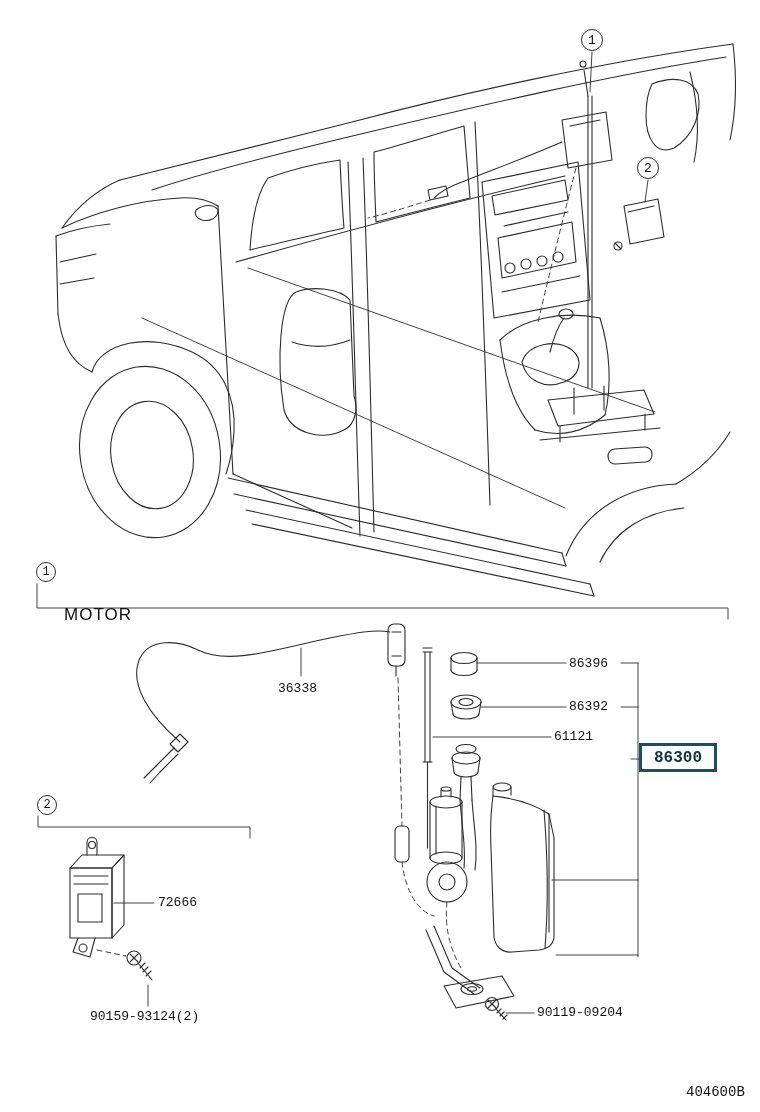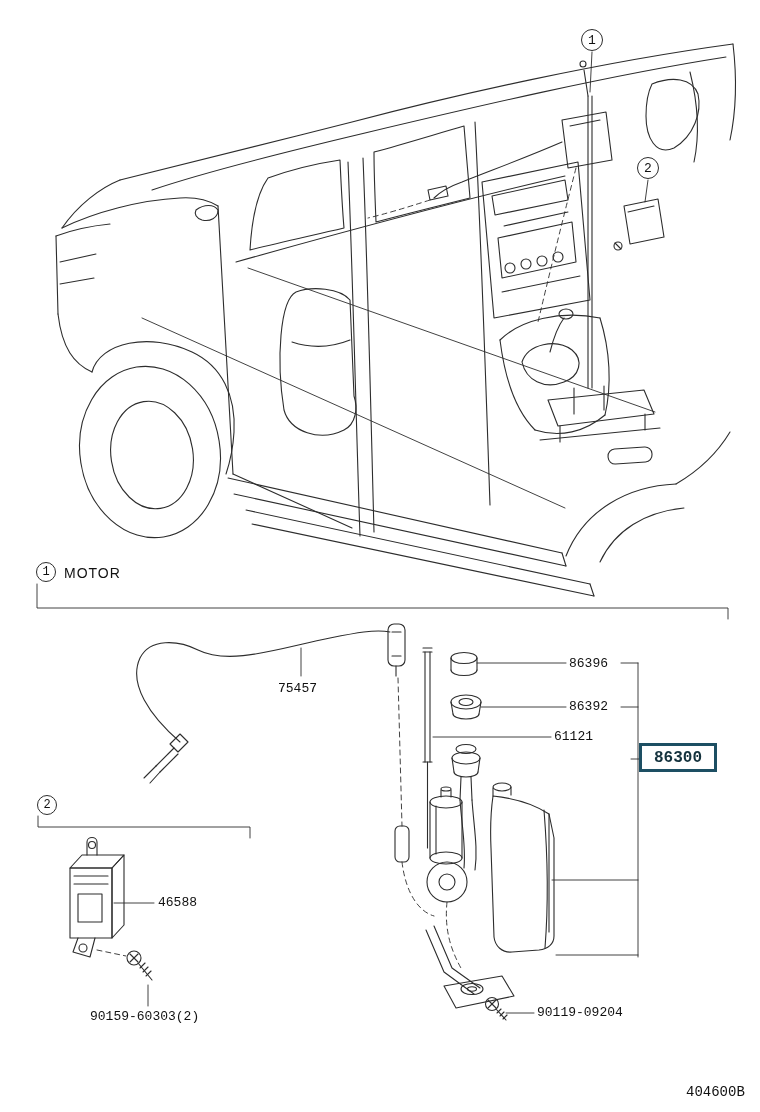--- a/index.html
+++ b/index.html
@@ -9,22 +9,22 @@
   svg *{vector-effect:non-scaling-stroke;}
   .stroke{fill:none;stroke:#2d2d2d;stroke-width:1.1;stroke-linecap:round;stroke-linejoin:round;}
   .thin{stroke-width:0.9;}
   .dash{stroke-dasharray:5 4;stroke-width:0.9;}
   .lbl{position:absolute;font-family:"Liberation Mono","DejaVu Sans Mono",monospace;
        font-size:13px;line-height:18px;color:#111;white-space:nowrap;letter-spacing:0px;}
   .callout{position:absolute;width:22px;height:22px;border:1.4px solid #2d2d2d;border-radius:50%;
            display:flex;align-items:center;justify-content:center;
            font-family:"Liberation Mono","DejaVu Sans Mono",monospace;font-size:13px;color:#111;box-sizing:border-box;}
   .callout.small{width:20px;height:20px;font-size:12px;}
-  .motor-lbl{position:absolute;font-family:"Liberation Sans",sans-serif;font-size:14px;
-             letter-spacing:1px;color:#111;}
+  .motor-lbl{position:absolute;font-family:"Liberation Sans",sans-serif;font-size:17px;
+             letter-spacing:1px;color:#111;margin-top:40px;}
   .hibox{position:absolute;left:639px;top:743px;width:78px;height:29px;border:3px solid #1d4f63;
          display:flex;align-items:center;justify-content:center;box-sizing:border-box;
          font-family:"Liberation Mono","DejaVu Sans Mono",monospace;font-size:16px;font-weight:700;color:#14323d;}
   .dwgnum{position:absolute;left:686px;top:1084px;font-family:"Liberation Mono","DejaVu Sans Mono",monospace;
           font-size:14px;color:#111;}
 </style>
 </head>
 <body>
 
 <div class="page">
@@ -261,28 +261,28 @@
   </div>
   <div class="callout small" style="left:36px;top:562px;">
     <span>1</span>
   </div>
   <div class="callout small" style="left:37px;top:795px;">
     <span>2</span>
   </div>
 
   <div class="motor-lbl" style="left:64px;top:565px;">MOTOR</div>
 
-  <div class="lbl" style="left:278px;top:680px;">75457</div>
+  <div class="lbl" style="left:278px;top:680px;">36338</div>
   <div class="lbl" style="left:569px;top:655px;">86396</div>
   <div class="lbl" style="left:569px;top:698px;">86392</div>
   <div class="lbl" style="left:554px;top:728px;">61121</div>
 
   <div class="hibox" style="border-color: rgb(29, 79, 99);">
     <span>86300</span>
   </div>
 
-  <div class="lbl" style="left:158px;top:894px;">46588</div>
-  <div class="lbl" style="left:90px;top:1008px;">90159-60303(2)</div>
+  <div class="lbl" style="left:158px;top:894px;">72666</div>
+  <div class="lbl" style="left:90px;top:1008px;">90159-93124(2)</div>
   <div class="lbl" style="left:537px;top:1004px;">90119-09204</div>
 
   <div class="dwgnum">404600B</div>
 
 </div>
 
 </body></html>

